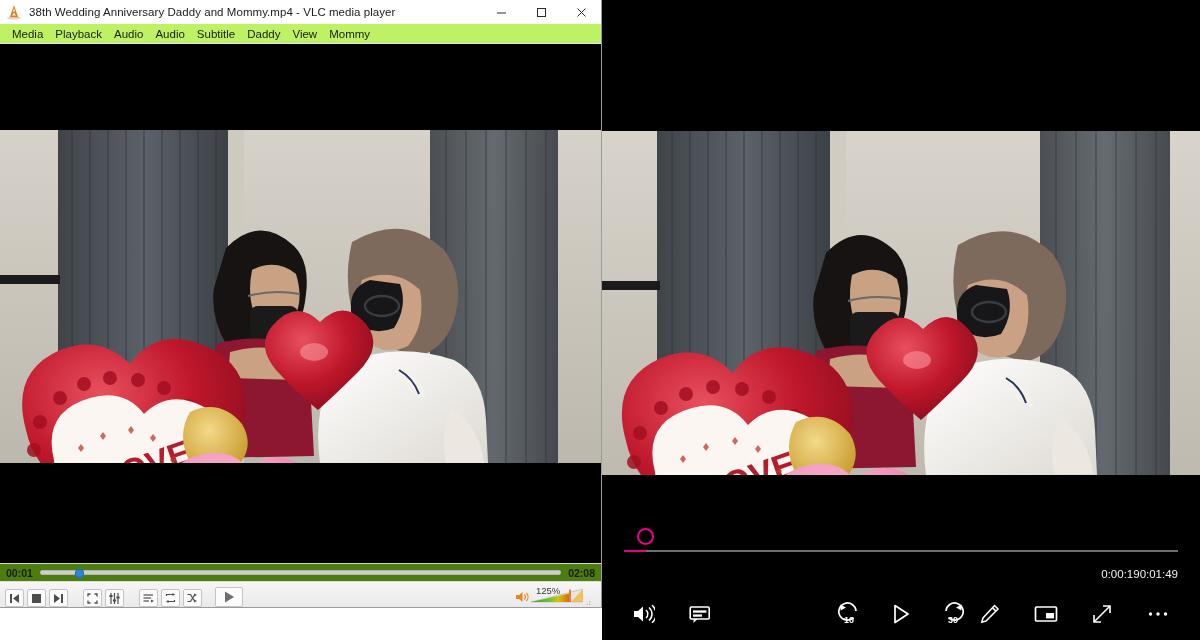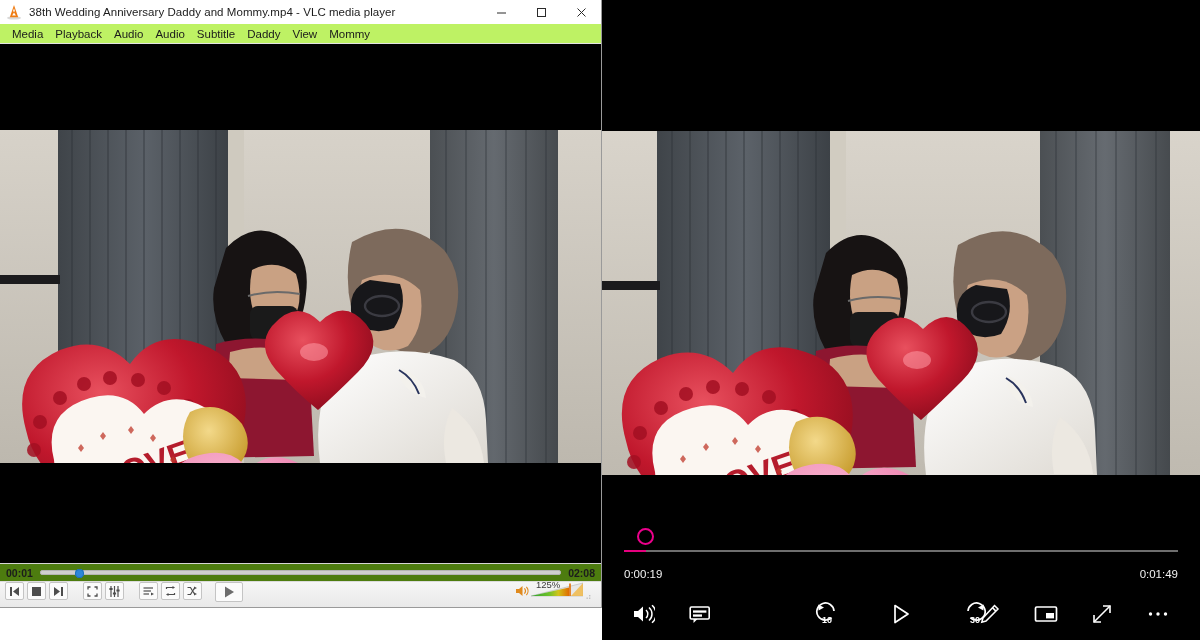--- a/index.html
+++ b/index.html
@@ -60,21 +60,21 @@
     border:1px solid #b4b4b4; border-radius:2px; position:relative;
   }
   .seek-handle {
     position:absolute; left:6.6%; top:-2px; width:9px; height:9px;
     border-radius:50%; background:#2d86d8; box-shadow:0 0 0 1px #1b6fbb inset;
   }
 
   .vlc-ctrlrow {
     flex:0 0 26px; height:26px;
     background:linear-gradient(#f6f6f6,#e9e9e9);
-    display:flex; align-items:flex-start; padding:0 5px; gap:3px;
+    display:flex; align-items:flex-end; padding:0 5px; gap:3px;
     border-top:1px solid #dcdcdc;
   }
   .btn {
     width:19px; height:18px; display:flex; align-items:center; justify-content:center;
     border:1px solid #c4c4c4; background:#fbfbfb; border-radius:2px; color:#4d4d4d;
   }
   .btn-play { width:28px; height:20px; margin-left:10px; }
   .gap { width:9px; }
   .spacer { flex:1 1 auto; }
   .volwrap { display:flex; align-items:center; gap:2px; padding-right:4px; position:relative; }
@@ -94,32 +94,32 @@
   }
   .mtv-controls { flex:0 0 104px; background:#000; padding:0 22px; position:relative; }
   .mtv-seek { position:relative; height:30px; display:flex; align-items:center; }
   .mtv-track { position:absolute; left:22px; right:0; height:2px; background:#6e6e6e; }
   .mtv-fill { position:absolute; left:0; width:22px; height:2px; background:#e6007e; }
   .mtv-knob {
     position:absolute; left:13px; top:-8px; width:17px; height:17px;
     border:2.4px solid #ec008c; border-radius:50%; background:#000;
   }
   .mtv-times {
-    display:flex; justify-content:space-between; margin-top:2px;
+    display:flex; justify-content:flex-end; margin-top:2px;
     font-size:11.5px; color:#f2f2f2;
   }
   .mtv-btnrow {
     display:flex; align-items:center; margin-top:14px; height:40px; color:#fff;
   }
   .mbtn {
     width:40px; height:36px; display:flex; align-items:center; justify-content:center;
     color:#ffffff;
   }
   .m-left { display:flex; gap:16px; }
-  .m-center { position:absolute; left:50%; transform:translateX(-50%); display:flex; gap:34px; }
+  .m-center { position:absolute; left:50%; transform:translateX(-50%); display:flex; gap:12px; }
   .m-right { margin-left:auto; display:flex; gap:16px; }
 </style>
 </head>
 <body>
 
 <div id="root">
 
   <div class="vlc-window">
 
     <div class="titlebar">

